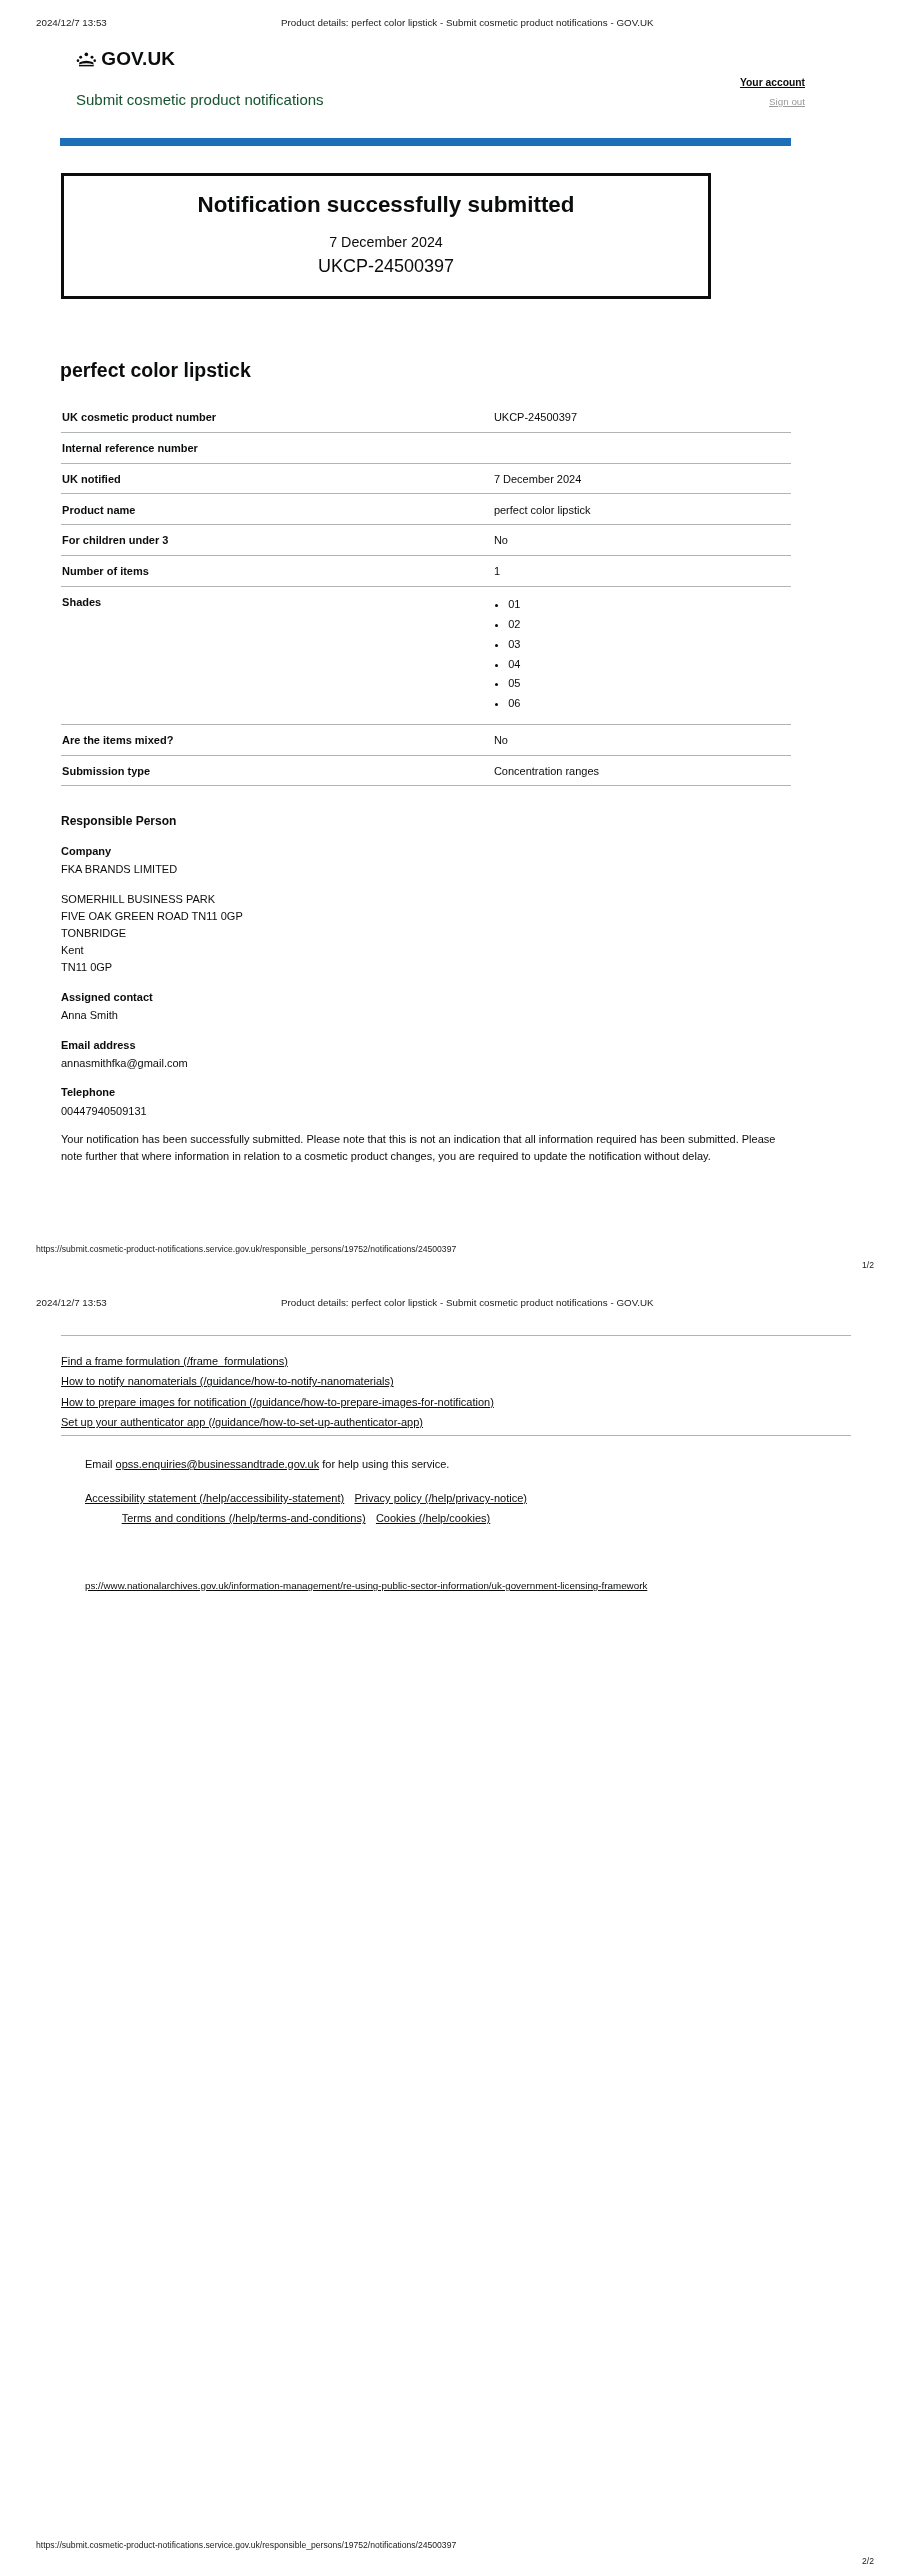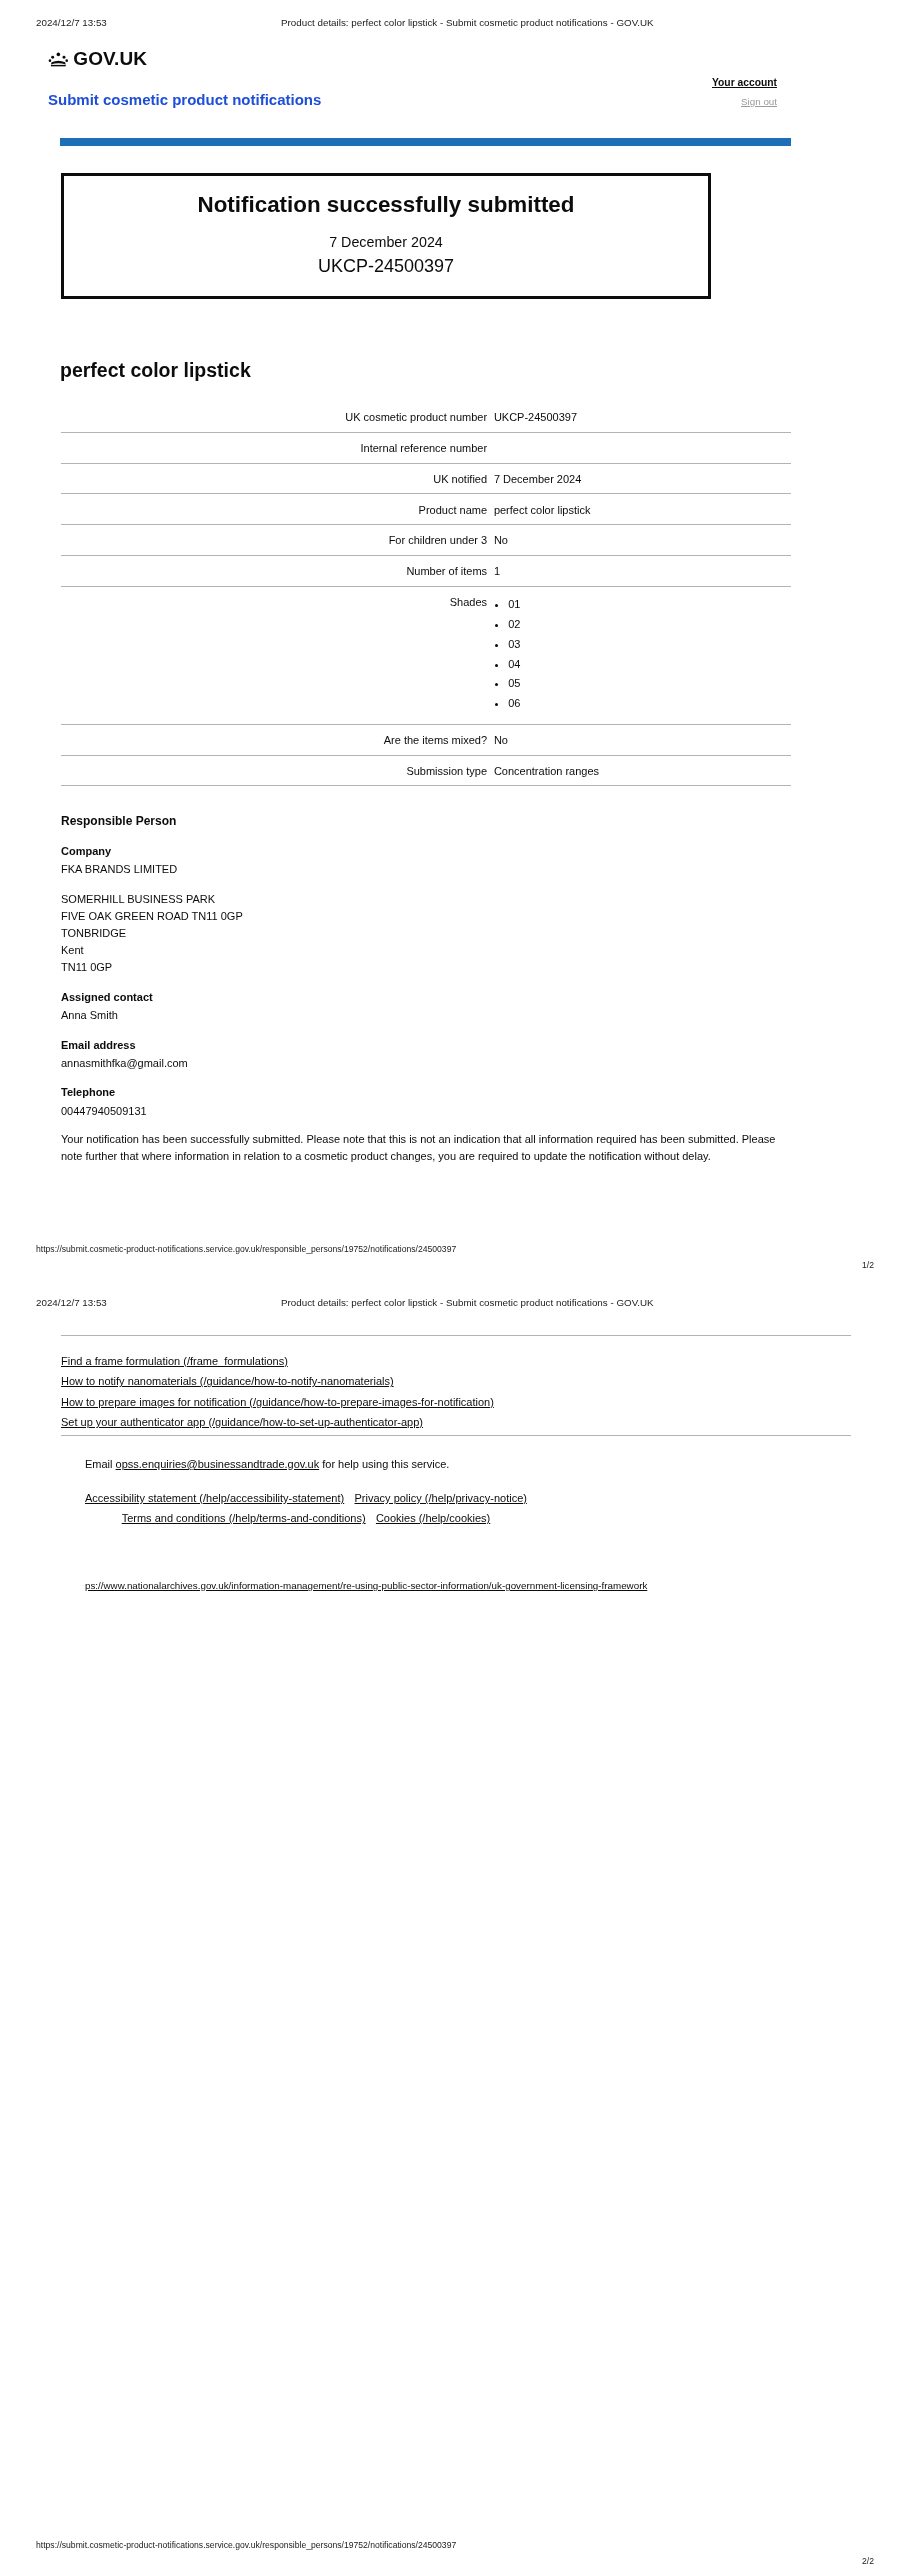--- a/index.html
+++ b/index.html
@@ -55,21 +55,21 @@
   }
   .print-foot .pf-num {
     position: absolute;
     right: 36px;
     top: 16px;
   }
 
   
   .gov-header {
     position: absolute;
-    left: 48px;
+    left: 76px;
     top: 48px;
     width: 729px;
   }
   .crown-row {
     display: flex;
     align-items: center;
     gap: 4.6px;
   }
   .crown-icon {
     width: 20.7px;
@@ -83,22 +83,22 @@
     color: #0b0c0c;
   }
   .service-row {
     display: flex;
     justify-content: space-between;
     align-items: flex-end;
     margin-top: 6.9px;
   }
   .service-name {
     font-size: 15px;
-    font-weight: bold;
-    color: #1d4ed8;
+    font-weight: normal;
+    color: #14532d;
   }
   .account-links {
     text-align: right;
     padding-bottom: 1.1px;
   }
   .account-link {
     font-size: 10.3px;
     font-weight: bold;
     color: #0b0c0c;
     text-decoration: underline;
@@ -161,22 +161,22 @@
     left: 61px;
     top: 402px;
     width: 730px;
     border-collapse: collapse;
     font-size: 11px;
   }
   .summary tr {
     border-bottom: 1.1px solid #b1b4b6;
   }
   .summary th {
-    text-align: right;
-    font-weight: normal;
+    text-align: left;
+    font-weight: bold;
     vertical-align: top;
     padding: 9.2px 5.7px 8.6px 1.1px;
     width: 425px;
   }
   .summary td {
     text-align: left;
     vertical-align: top;
     padding: 9.2px 5.7px 8.6px 1.1px;
     font-weight: normal;
   }

